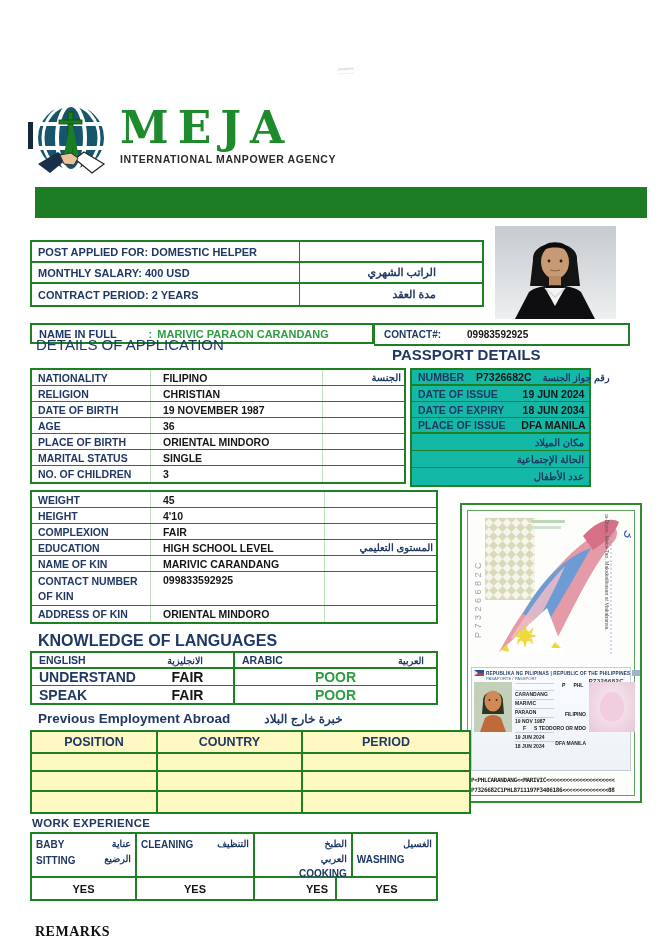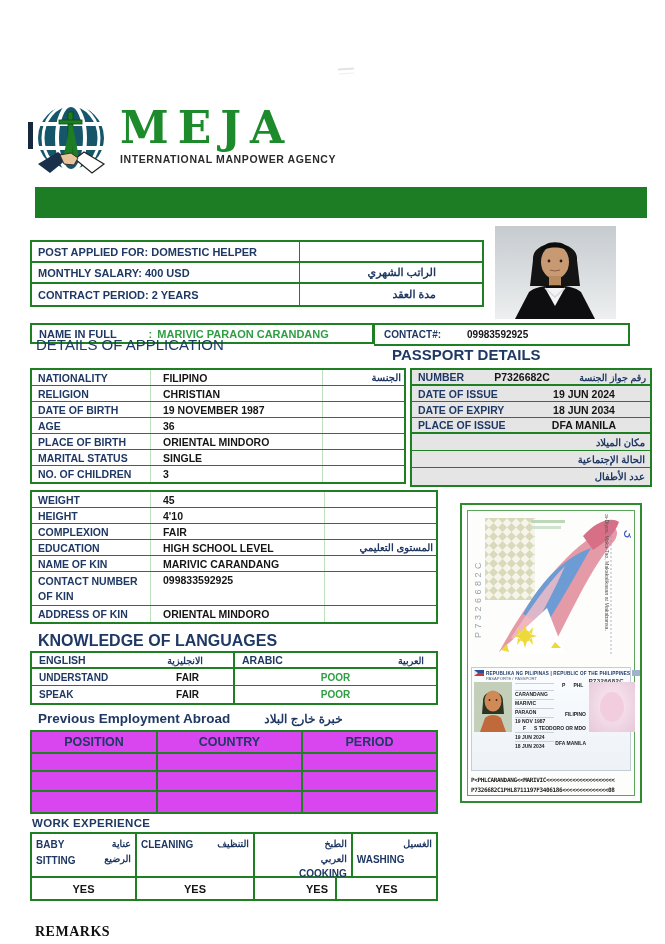--- a/index.html
+++ b/index.html
@@ -64,52 +64,52 @@
   .dt-row.tall{height:34px;}
   .dt-label{flex:0 0 118px;display:flex;align-items:center;padding-left:6px;}
   .dt-row.tall .dt-label{flex-direction:column;align-items:flex-start;justify-content:flex-start;padding-top:2px;line-height:15px;}
   .dt-value{flex:1;display:flex;align-items:center;padding-left:12px;border-left:1px solid #bfe0bf;}
   .dt-row.tall .dt-value{align-items:flex-start;padding-top:2px;}
   .dt-ar{flex:0 0 82px;display:flex;align-items:center;justify-content:flex-end;
     padding-right:3px;border-left:1px solid #bfe0bf;font-size:10px;}
   .tableB .dt-ar{flex:0 0 112px;}
 
   
-  .ptable{position:absolute;left:410px;top:328px;width:242px;border:2px solid var(--green);background:#e5e5e5;}
+  .ptable{position:absolute;left:410px;top:328px;width:181px;border:2px solid var(--green);background:#14b8a6;}
   .pt-row{display:flex;height:16px;border-bottom:1px solid var(--green);font-size:10.5px;align-items:center;}
   .pt-row.thick{border-bottom:2px solid var(--green);}
   .pt-row:last-child{border-bottom:none;}
   .pt-label0{flex:0 0 62px;padding-left:6px;}
   .pt-value0{flex:1;padding-left:2px;}
   .pt-ar0{flex:0 0 82px;text-align:right;padding-right:4px;font-size:9.5px;}
   .pt-label{flex:0 0 102px;padding-left:6px;}
   .pt-value{flex:1;padding-left:4px;}
   .pt-arrow{height:17px;}
   .pt-aronly{flex:1;text-align:right;padding-right:5px;font-size:10px;}
 
   
   .lang-title{position:absolute;left:38px;top:592px;font-size:16px;font-weight:700;color:var(--navy);}
   .langtable{position:absolute;left:30px;top:611px;width:408px;border:2px solid var(--green);background:#fff;}
   .lang-h-row{display:flex;height:16px;border-bottom:2px solid var(--green);font-size:10.5px;}
   .lang-half{flex:0 0 203px;display:flex;align-items:center;justify-content:space-between;
     padding:0 30px 0 7px;border-right:2px solid var(--green);}
   .lang-half.rt{flex:1;border-right:none;padding-right:12px;}
   .lang-half .ar{font-size:9.5px;}
-  .lang-row{display:flex;height:17px;border-bottom:1px solid var(--green);font-size:10px;}
+  .lang-row{display:flex;height:17px;border-bottom:1px solid var(--green);font-size:14px;}
   .lang-row:last-child{border-bottom:none;}
   .lang-skill{flex:0 0 110px;display:flex;align-items:center;padding-left:7px;}
   .lang-fair{flex:0 0 93px;display:flex;align-items:center;justify-content:center;border-right:2px solid var(--green);}
   .lang-poor{flex:1;display:flex;align-items:center;justify-content:center;
     color:var(--tgreen);font-weight:700;}
 
   
   .prev-title{position:absolute;left:38px;top:671px;display:flex;gap:34px;align-items:baseline;}
   .prev-title .en{font-size:13.5px;font-weight:700;color:var(--navy);}
   .prev-title .ar{font-size:12px;}
-  .emptable{position:absolute;left:30px;top:690px;width:408px;border:2px solid var(--green);background:#d946ef;}
+  .emptable{position:absolute;left:30px;top:690px;width:441px;border:2px solid var(--green);background:#fef9c3;}
   .emp-h{display:flex;height:22px;border-bottom:2px solid var(--green);font-size:12.5px;}
   .emp-h div{display:flex;align-items:center;justify-content:center;font-weight:700;color:var(--navy);}
   .emp-c1{flex:0 0 126px;border-right:2px solid var(--green);}
   .emp-c2{flex:0 0 145px;border-right:2px solid var(--green);}
   .emp-c3{flex:1;}
   .emp-r{display:flex;border-bottom:2px solid var(--green);}
   .emp-r:last-child{border-bottom:none;}
   .emp-r .emp-c1,.emp-r .emp-c2{border-right:2px solid var(--green);}
   .emp-r1{height:18px;} .emp-r2{height:20px;} .emp-r3{height:20px;}
 

